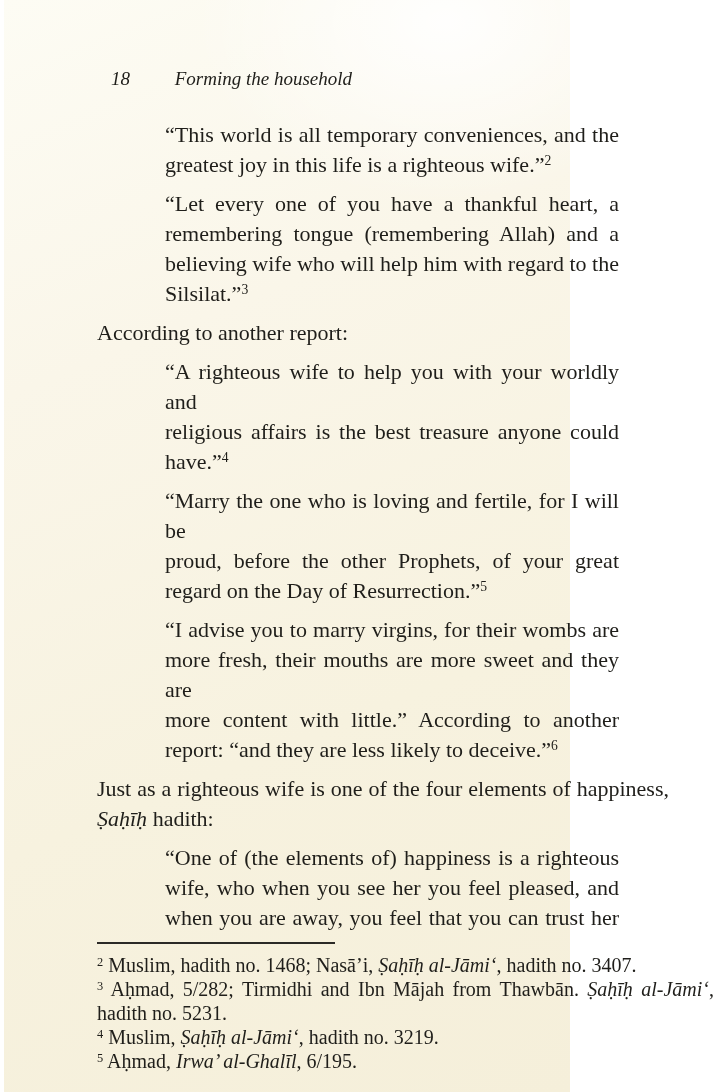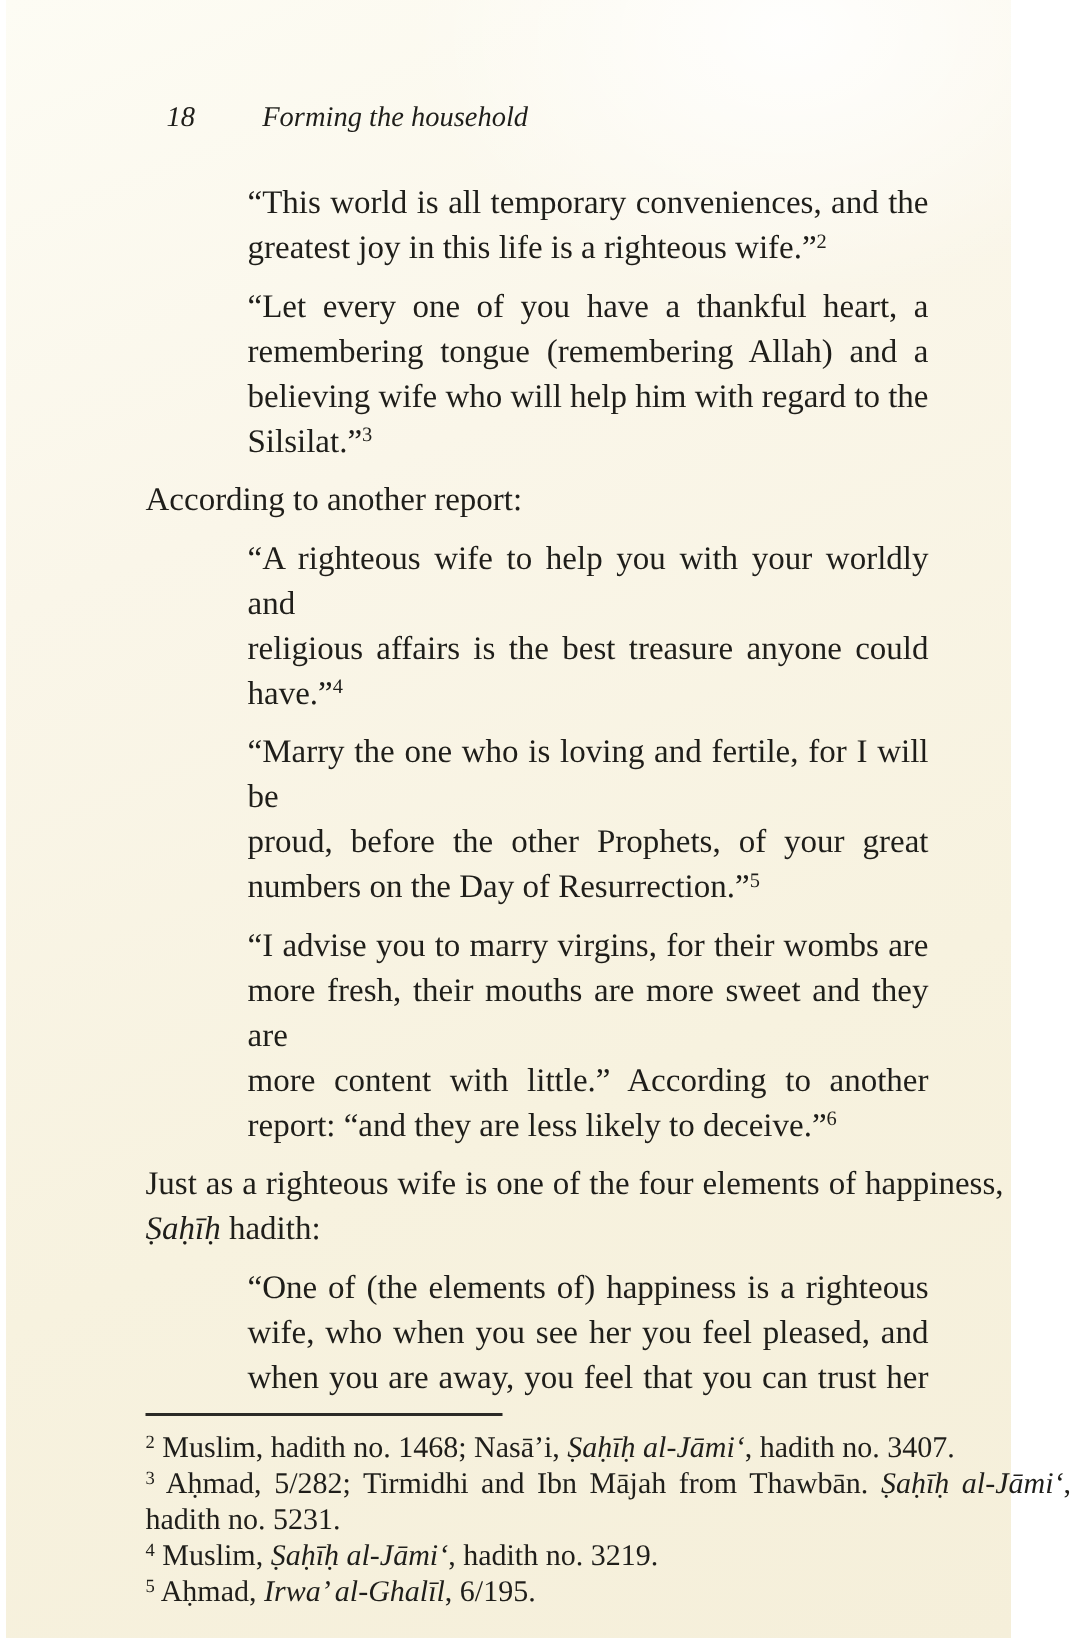--- a/index.html
+++ b/index.html
@@ -7,28 +7,27 @@
     padding: 0;
     width: 720px;
     height: 1092px;
     background: #ffffff;
     overflow: hidden;
   }
   .page {
     position: absolute;
     left: 4px;
     top: 0;
-    width: 638px;
+    width: 566px;
     height: 1092px;
     background:
       radial-gradient(ellipse 420px 300px at 78% 2%, rgba(255,255,255,0.9) 0%, rgba(255,255,255,0) 60%),
       linear-gradient(158deg, #fdfcf4 0%, #faf6e9 30%, #f7f2df 65%, #f5efda 100%);
     color: #1f1e1a;
     font-family: "Liberation Serif", "DejaVu Serif", serif;
-    padding-left: 32px;
   }
   .text-col {
     position: absolute;
     left: 93px;
     top: 66px;
     width: 617px;
   }
   .running-head {
     font-style: italic;
     font-size: 19px;
@@ -98,21 +97,21 @@
           <div class="line"><span>According to another report:</span></div>
         </div>
         <div class="block quote">
           <div class="line j"><span>“A righteous wife to help you with your worldly and</span></div>
           <div class="line j"><span>religious affairs is the best treasure anyone could</span></div>
           <div class="line"><span>have.”</span><span class="sup">4</span></div>
         </div>
         <div class="block quote">
           <div class="line j"><span>“Marry the one who is loving and fertile, for I will be</span></div>
           <div class="line j"><span>proud, before the other Prophets, of your great</span></div>
-          <div class="line"><span>numbers on the Day of Resurrection.”</span><span class="sup">5</span></div>
+          <div class="line"><span>regard on the Day of Resurrection.”</span><span class="sup">5</span></div>
         </div>
         <div class="block quote">
           <div class="line j"><span>“I advise you to marry virgins, for their wombs are</span></div>
           <div class="line j"><span>more fresh, their mouths are more sweet and they are</span></div>
           <div class="line j"><span>more content with little.” According to another</span></div>
           <div class="line"><span>report: “and they are less likely to deceive.”</span><span class="sup">6</span></div>
         </div>
         <div class="block body-par">
           <div class="line j"><span>Just as a righteous wife is one of the four elements of happiness,</span></div>
           <div class="line"><span class="it">Ṣaḥīḥ</span><span> hadith:</span></div>

